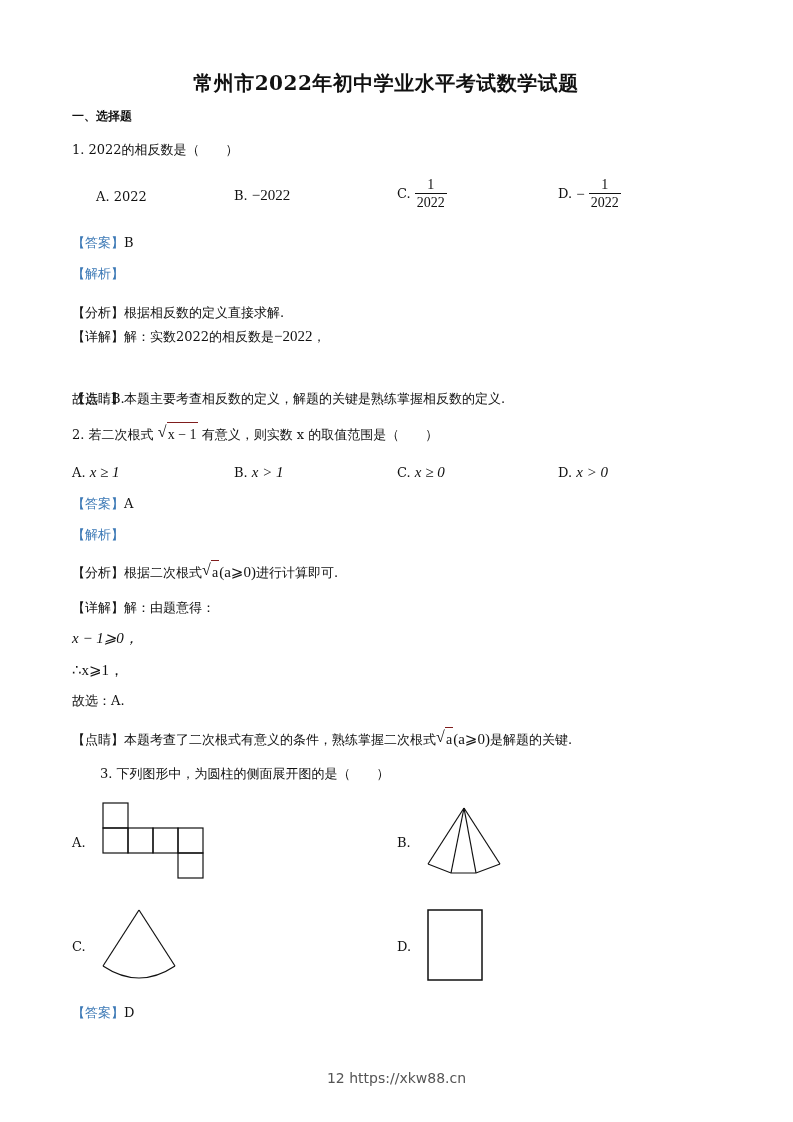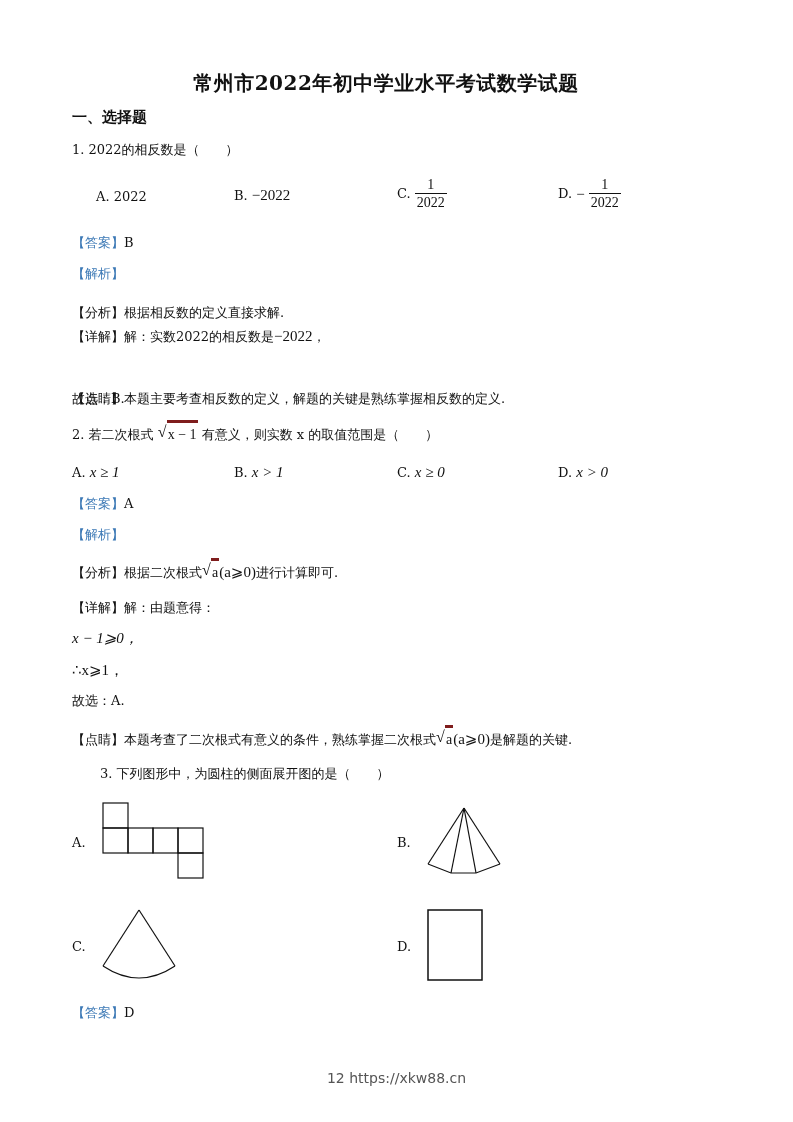--- a/index.html
+++ b/index.html
@@ -1,27 +1,27 @@
 <!DOCTYPE html>
 <html><head>
 <meta charset="utf-8">
 <style>
   html,body{margin:0;padding:0;background:#fff;}
   body{width:793px;height:1122px;position:relative;overflow:hidden;font-family:"DejaVu Serif","Liberation Serif",serif;color:#111;}
   .abs{position:absolute;white-space:nowrap;}
   .title{left:0;width:772px;text-align:center;top:70px;font-size:20px;font-weight:bold;letter-spacing:0.5px;}
-  .h1{left:72px;top:108px;font-size:15px;font-weight:bold;}
+  .h1{left:72px;top:108px;font-size:12px;font-weight:bold;}
   .t{font-size:13px;line-height:18px;}
   .m{font-family:"Liberation Serif",serif;font-size:15px;}
   .blue{color:#3b78b5;}
   .frac{display:inline-block;vertical-align:middle;text-align:center;font-family:"Liberation Serif",serif;font-size:14px;line-height:17px;}
   .frac .num{display:block;padding:0 2px;}
   .frac .den{display:block;border-top:1px solid #111;padding:0 2px;}
   .sqrt{display:inline-block;position:relative;padding-left:9px;font-family:"Liberation Serif",serif;font-size:14px;}
-  .sqrt .rad{border-top:3px solid #7f1d1d;padding:4px 1px;}
+  .sqrt .rad{border-top:1px solid #7f1d1d;padding:4px 1px;}
   .sqrt .sym{position:absolute;left:0;top:-3px;font-size:16px;}
   .footer{left:0;width:793px;text-align:center;top:1070px;font-family:"DejaVu Sans",sans-serif;font-size:14px;color:#555;}
   svg{position:absolute;}
 </style>
 </head>
 <body>
 
 <div class="abs title">常州市2022年初中学业水平考试数学试题</div>
 <div class="abs h1">一、选择题</div>
 

